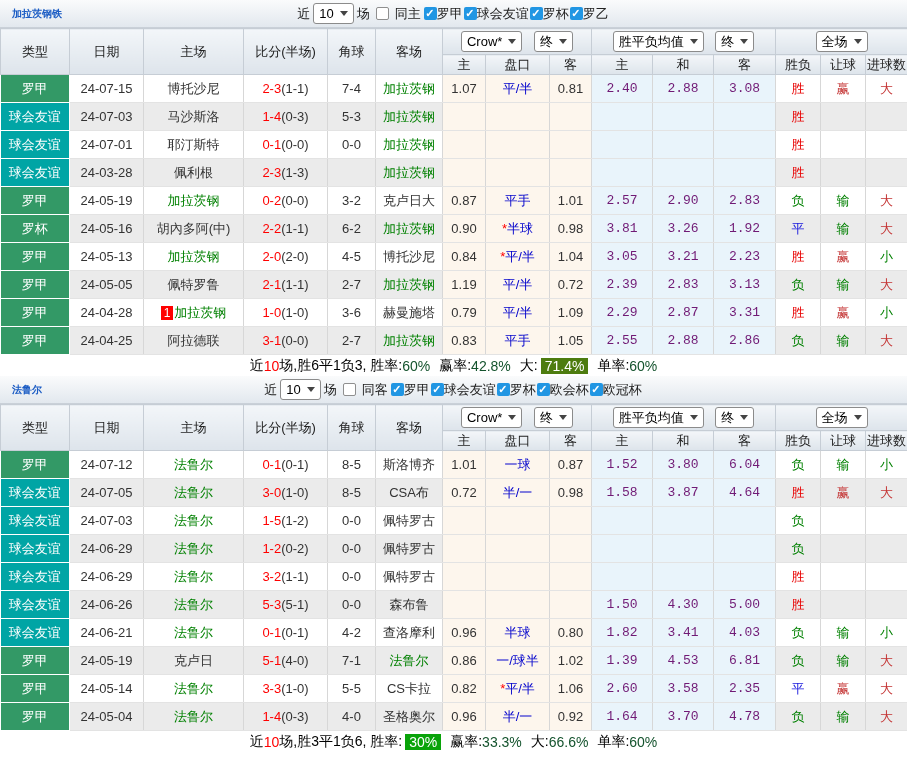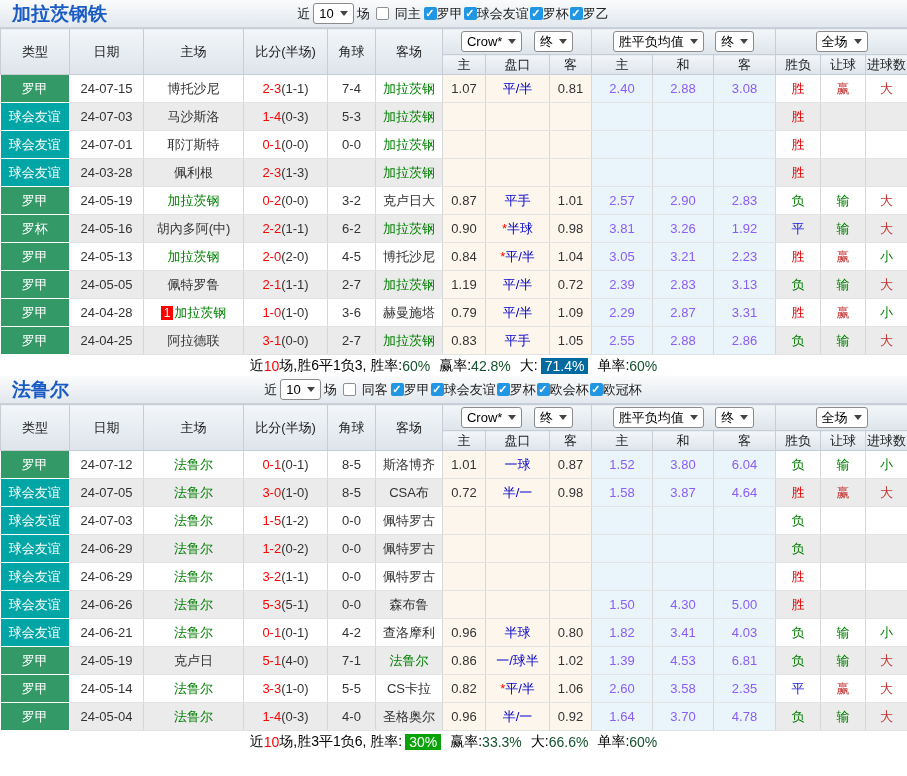--- a/index.html
+++ b/index.html
@@ -9,21 +9,21 @@
   
   .topbar{height:26px;background:#1a9fd8;display:flex;align-items:center;justify-content:center;gap:6px;color:#fff;}
   .topbar-title{font-weight:bold;font-size:14px;}
   .radio{display:inline-block;border-radius:50%;}
   .radio-on{width:11px;height:11px;background:#fff;}
   .radio-off{width:13px;height:13px;border:3px solid #fff;box-sizing:border-box;}
   .topbar-label{font-size:13px;}
 
   
   .sec-head{height:27px;background:linear-gradient(#fafbfc,#e2e8ee);border-bottom:1px solid #c9d0d8;position:relative;display:flex;align-items:center;}
-  .team-name{position:absolute;left:12px;font-weight:bold;color:#1b5cc4;font-size:19px;}
+  .team-name{position:absolute;left:12px;font-weight:bold;color:#1b5cc4;font-size:10px;}
   .filters{margin:0 auto;display:flex;align-items:center;gap:3px;font-size:13px;color:#222;}
   .filters .lg{display:flex;align-items:center;}
 
   
   .sel{display:inline-flex;align-items:center;gap:6px;border:1px solid #8b8b8b;border-radius:3px;background:#fff;padding:1px 5px;height:17px;font-size:13px;color:#000;white-space:nowrap;}
   .sel::after{content:"";border-left:4px solid transparent;border-right:4px solid transparent;border-top:5px solid #444;}
 
   
   .cb{width:13px;height:13px;display:inline-block;border-radius:2px;position:relative;flex:none;}
   .cb.on{background:#2196e3;}
@@ -38,39 +38,39 @@
   thead tr.h2 th{height:19px;}
   thead .grp{vertical-align:middle;}
   thead .grp .sel{margin:0 4px;}
   tbody td{border-right:1px solid #d7d7d7;border-bottom:1px solid #e3e3e3;text-align:center;font-size:13px;height:27px;color:#333;white-space:nowrap;overflow:hidden;padding:0;}
   tbody tr:nth-child(even){background:#ebebeb;}
   tbody tr:nth-child(odd){background:#fff;}
   td.c-type{color:#fff;border-bottom-color:#fff;border-right-color:#fff;}
   td.t-green{background:#339966;}
   td.t-teal{background:#00a5a5;}
   td.c-odds{background:#fdf6ed;}
-  td.c-mean{background:#e9f4fb;color:#8b5cf6;}
+  td.c-mean{background:#e9f4fb;color:#701a75;font-family:Liberation Mono, monospace;}
   .team-green{color:#008000;}
   .sc{color:#ff0000;}
   .hf{color:#333;}
   .hcp{color:#0000cc;}
   .star{color:#ff0000;}
   .badge{background:#ff0000;color:#fff;padding:0 3px;margin-right:1px;font-size:12px;}
   .r-red{color:#e80000;}
   .r-blue{color:#1515dd;}
   .r-green{color:#008000;}
   .h-maroon{color:#c43333;}
   .h-green{color:#008000;}
 
   
   .summary{height:21px;display:flex;align-items:center;justify-content:center;font-size:14px;color:#000;}
   .summary .num-red{color:#ff0000;}
   .summary .pct{color:#14532d;}
   .summary .gap{margin-left:9px;}
-  .summary .hl-red{background:#0369a1;color:#fff;padding:0 4px;margin-left:3px;}
+  .summary .hl-red{background:#4d7c0f;color:#fff;padding:0 4px;margin-left:3px;}
   .summary .hl-green{background:#09a309;color:#fff;padding:0 4px;margin-left:3px;}
 </style>
 </head>
 <body>
 
 <div class="page">
 
 
   <div class="sec-head">
     <span class="team-name">加拉茨钢铁</span>

